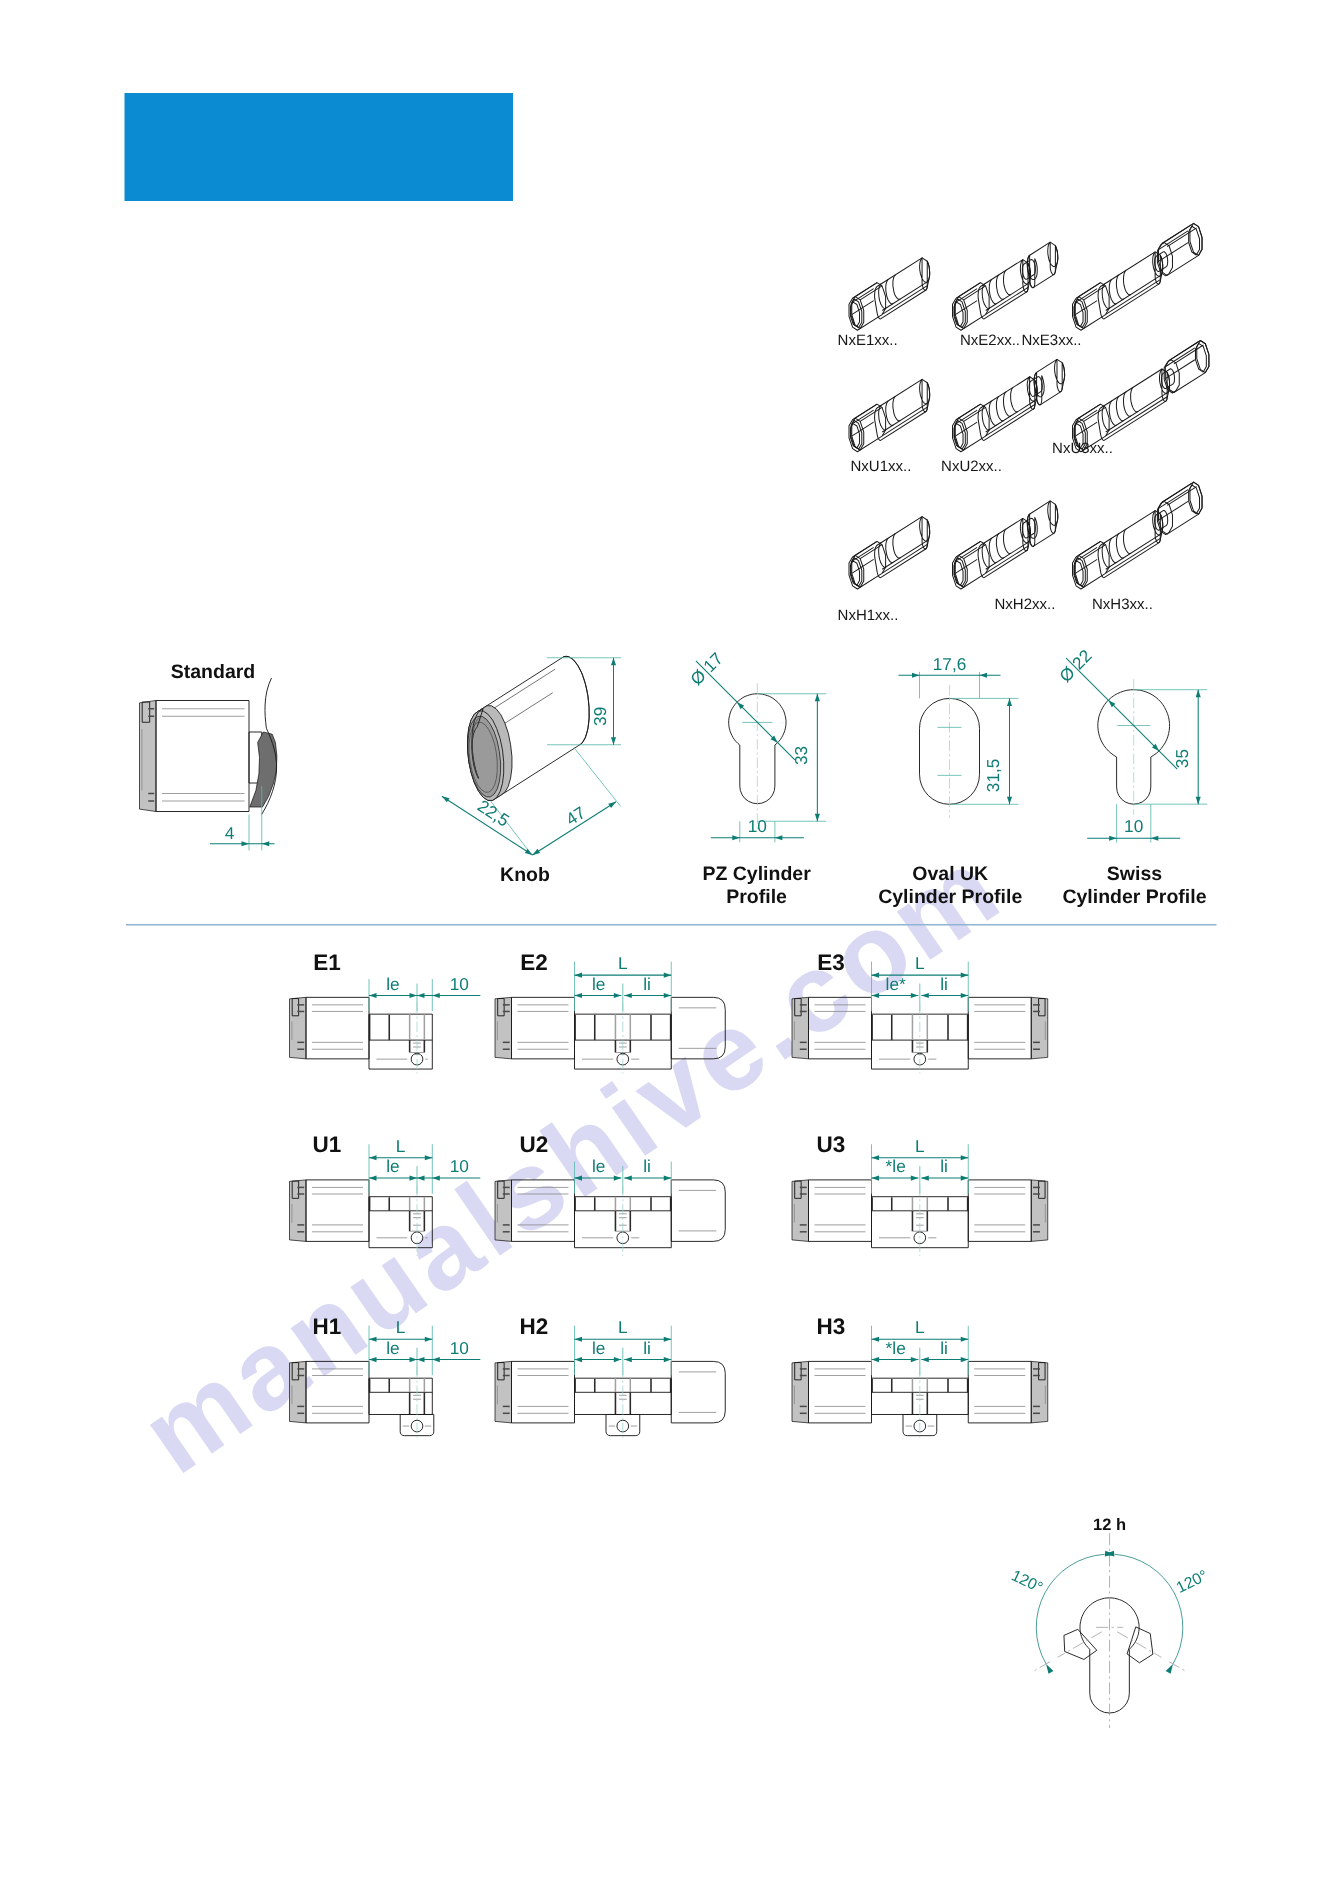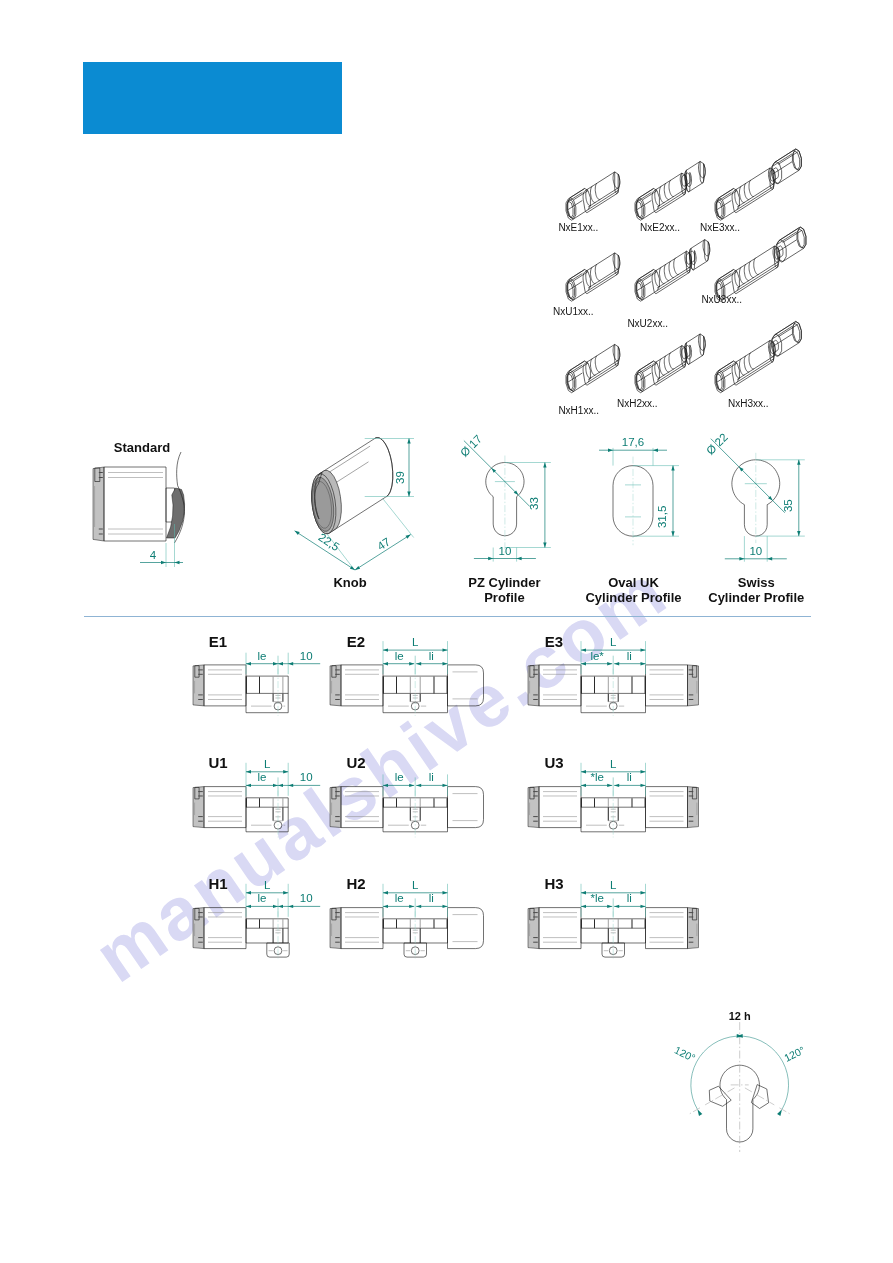--- a/index.html
+++ b/index.html
@@ -242,26 +242,26 @@
 <path class="t" d="M71.0 -56.1L68.8 -52.3L68.8 -44.9L71.0 -38.3L74.1 -36.3L76.3 -40.1L76.3 -47.5L74.1 -54.1Z"></path>
 <path class="t" d="M70.0 -54.3L68.0 -50.9L68.0 -44.3L70.0 -38.4L72.7 -36.6L74.7 -40.0L74.7 -46.6L72.7 -52.5Z"></path>
 <path class="t" d="M51.6 -43.7L69.8 -55.3"></path>
 <path class="t" d="M49.4 -39.9L67.6 -51.5"></path>
 <path class="t" d="M49.4 -32.6L67.6 -44.2"></path>
 <path class="t" d="M54.7 -41.7L72.9 -53.3"></path>
       </g>
     </svg>
   <div class="abs prodlabel" style="left:558.4px;top:223px">NxE1xx..</div>
     <div class="abs prodlabel" style="left:640px;top:223px">NxE2xx..</div>
-    <div class="abs prodlabel" style="left:700px;top:223px">NxE3xx..</div>
-    <div class="abs prodlabel" style="left:553px;top:307px">NxU1xx..</div>
-    <div class="abs prodlabel" style="left:627.4px;top:319px">NxU2xx..</div>
+    <div class="abs prodlabel" style="left:681px;top:223px">NxE3xx..</div>
+    <div class="abs prodlabel" style="left:567px;top:307px">NxU1xx..</div>
+    <div class="abs prodlabel" style="left:627.4px;top:307px">NxU2xx..</div>
     <div class="abs prodlabel" style="left:701.4px;top:295px">NxU3xx..</div>
     <div class="abs prodlabel" style="left:558.4px;top:406px">NxH1xx..</div>
-    <div class="abs prodlabel" style="left:617px;top:399px">NxH2xx..</div>
+    <div class="abs prodlabel" style="left:663px;top:399px">NxH2xx..</div>
     <div class="abs prodlabel" style="left:728px;top:399px">NxH3xx..</div>
 
   <svg class="abs" style="left:80px;top:425px" width="740" height="190" viewBox="0 0 740 190">
       <g>
         <path class="g" d="M13.0 43.6L24.0 42.0L24.0 116.0L13.0 114.4Z"></path>
 <rect class="t" x="24.0" y="42.0" width="62.0" height="74.0" fill="#fff"></rect>
 <rect class="t" x="14.8" y="43.0" width="5.0" height="13.5" fill="#fff"></rect>
 <path class="t3" d="M14.6 61.0L14.6 102.0" stroke-width="1.4"></path>
 <path class="t4" d="M18.8 47.5L22.8 47.5"></path>
 <path class="t3" d="M28.0 47.5L83.0 47.5"></path>

